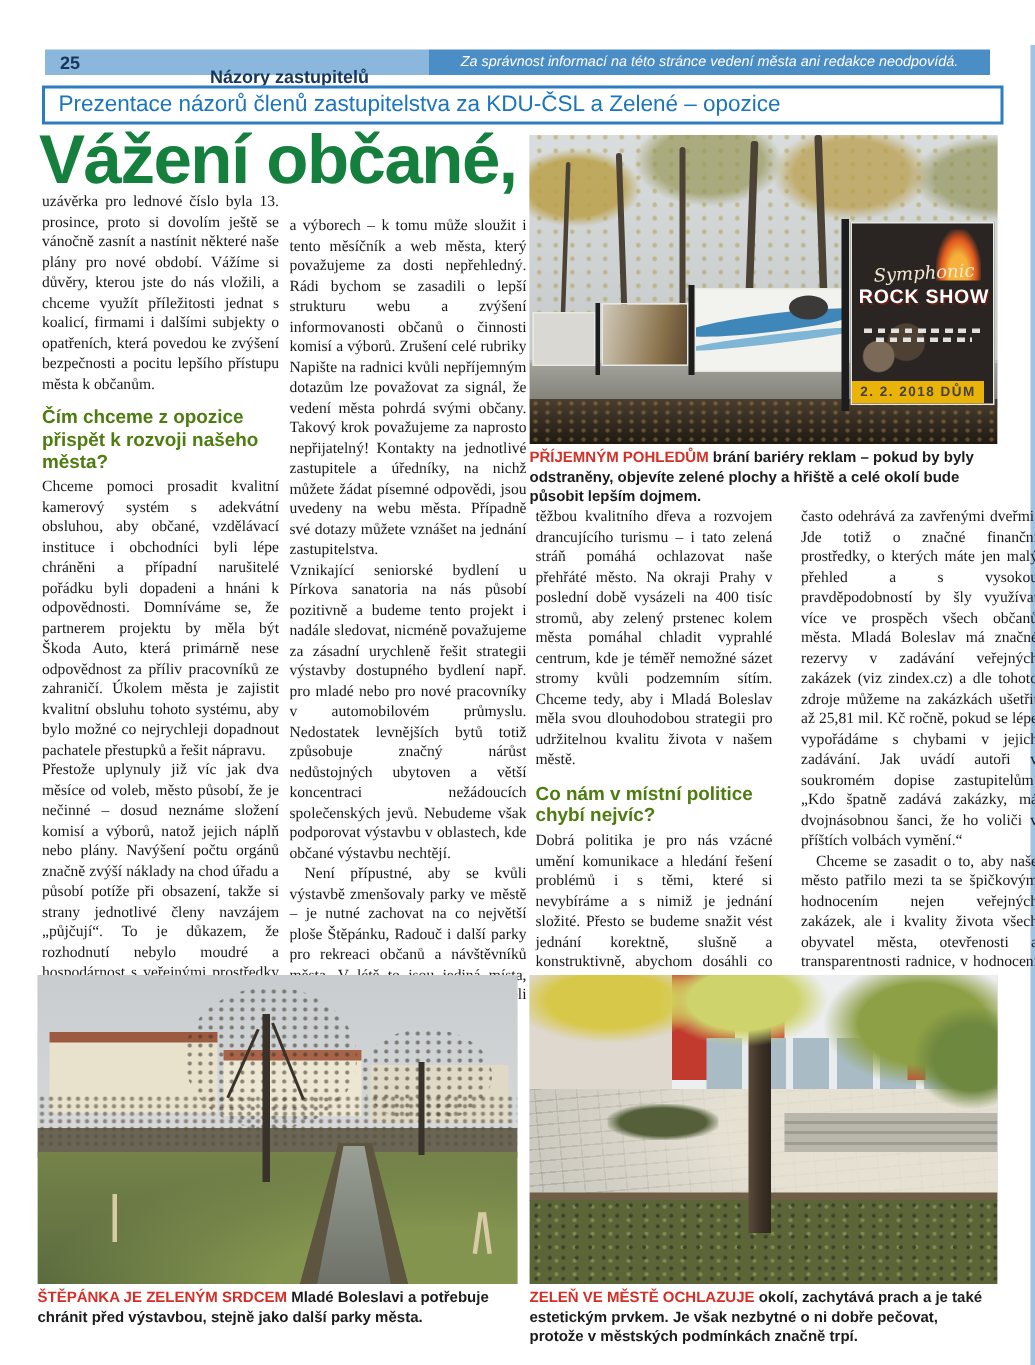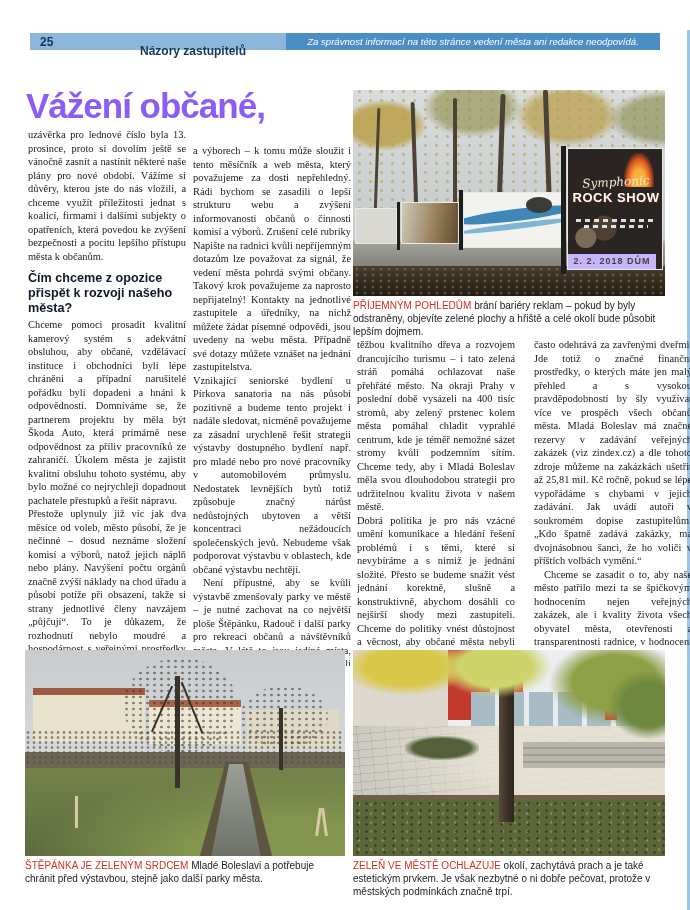--- a/index.html
+++ b/index.html
@@ -14,37 +14,37 @@
   .page-num{color:#16365c;font-weight:bold;font-size:12px;padding-left:10px;width:60px;}
   .section-title{color:#16365c;font-weight:bold;font-size:12px;flex:1;text-align:center;margin-top:18px;}
   .disclaimer{color:#ffffff;font-style:italic;font-size:9.6px;white-space:nowrap;}
 
   .banner{left:28px;top:57px;width:628px;height:22px;border:2px solid #2b7cc0;
           color:#1a75bc;font-size:15px;line-height:22px;padding-left:9px;background:#fff;}
 
   .edge-strip{right:0;top:30px;width:3px;height:880px;background:#9fc3e2;}
 
   
-  .headline{left:26px;top:86px;width:330px;font-size:35px;font-weight:bold;color:#8b5cf6;
+  .headline{left:26px;top:86px;width:330px;font-size:46px;font-weight:bold;color:#15803d;
             letter-spacing:-1px;line-height:40px;}
 
   
   .col{width:158px;overflow:hidden;text-align:justify;
        font-family:"Liberation Serif",serif;font-size:10.4px;line-height:13.5px;color:#191919;}
   .col p{margin:0;}
   .col p.ind{text-indent:10px;}
   .col h3{font-family:"Liberation Sans",sans-serif;font-size:12.6px;line-height:14.8px;
-          color:#0f172a;margin:8px 0 3px;text-align:left;font-weight:bold;}
+          color:#4d7c0f;margin:8px 0 3px;text-align:left;font-weight:bold;}
   #col1{left:28px;top:128px;height:522px;}
   #col2{left:193px;top:144px;height:522px;}
   #col3{left:357px;top:338px;height:311px;}
   #col4{left:534px;top:338px;height:311px;}
 
   
-  .caption{font-size:10px;line-height:13px;font-weight:normal;color:#1c1c1c;text-align:left;}
+  .caption{font-size:10px;line-height:13px;font-weight:bold;color:#1c1c1c;text-align:left;}
   .cap-lead{color:#d42e26;}
   #cap-top{left:353px;top:299px;width:310px;}
   #cap-park{left:25px;top:859px;width:320px;}
   #cap-street{left:353px;top:859px;width:310px;}
 
   
   .photo{overflow:hidden;background:#cfd2d4;}
   #photo-billboards{left:353px;top:90px;width:312px;height:206px;}
   #photo-park{left:25px;top:650px;width:320px;height:206px;}
   #photo-street{left:353px;top:650px;width:312px;height:206px;}
@@ -85,21 +85,21 @@
     background-image:radial-gradient(circle at 30% 70%, #7a6a57 0 10px, transparent 11px),
                      radial-gradient(circle at 70% 45%, #4e4134 0 12px, transparent 13px);}
   .bb-script{position:absolute;left:0;top:26px;width:96px;text-align:center;
     font-family:"DejaVu Serif",serif;font-style:italic;font-size:12px;color:#f3e8d2;
     transform:rotate(-3deg);}
   .bb-rock{position:absolute;left:0;top:41px;width:96px;text-align:center;
     font-weight:bold;font-size:13px;color:#ffffff;letter-spacing:.5px;
     text-shadow:1px 1px 0 #6b1f14;}
   .bb-rows{position:absolute;left:8px;width:80px;height:3px;
     background:repeating-linear-gradient(90deg, rgba(255,255,255,.85) 0 5px, transparent 5px 9px);}
-  .bb-strip{position:absolute;left:0;bottom:0;width:88px;height:15px;background:#c4b5fd;
+  .bb-strip{position:absolute;left:0;bottom:0;width:88px;height:15px;background:#eab308;
     color:#46413c;font-weight:bold;font-size:9px;line-height:15px;text-align:center;
     letter-spacing:1px;}
 
   
   .pk-sky{left:0;top:0;width:320px;height:125px;background:linear-gradient(#c8ccce,#d9dbdc);}
   .bldg{background:#e8e2cd;}
   .roof{position:absolute;left:0;top:0;width:100%;height:7px;background:#9c5a40;}
   .pk-treeline{left:0;top:80px;width:320px;height:34px;
     background-image:radial-gradient(circle, rgba(85,75,55,.6) 1px, transparent 1.8px);
     background-size:6px 5px;}
@@ -150,20 +150,21 @@
   <div class="abs header-bar">
     <div class="hseg-light">
       <span class="page-num">25</span>
       <span class="section-title">Názory zastupitelů</span>
     </div>
     <div class="hseg-dark">
       <span class="disclaimer">Za správnost informací na této stránce vedení města ani redakce neodpovídá.</span>
     </div>
   </div>
 
+  <div class="abs banner">Prezentace názorů členů zastupitelstva za KDU-ČSL a Zelené – opozice</div>
   <div class="abs edge-strip"></div>
 
   <div class="abs headline">Vážení občané,</div>
 
   <div class="abs col" id="col1">
     <p>uzávěrka pro lednové číslo byla 13. prosince, proto si dovolím ještě se vánočně zasnít a nastínit některé naše plány pro nové období. Vážíme si důvěry, kterou jste do nás vložili, a chceme využít příležitosti jednat s koalicí, firmami i dalšími subjekty o opatřeních, která povedou ke zvýšení bezpečnosti a pocitu lepšího přístupu města k občanům.</p>
     <h3>Čím chceme z opozice přispět k rozvoji našeho města?</h3>
     <p>Chceme pomoci prosadit kvalitní kamerový systém s adekvátní obsluhou, aby občané, vzdělávací instituce i obchodníci byli lépe chráněni a případní narušitelé pořádku byli dopadeni a hnáni k odpovědnosti. Domníváme se, že partnerem projektu by měla být Škoda Auto, která primárně nese odpovědnost za příliv pracovníků ze zahraničí. Úkolem města je zajistit kvalitní obsluhu tohoto systému, aby bylo možné co nejrychleji dopadnout pachatele přestupků a řešit nápravu.</p>
     <p>Přestože uplynuly již víc jak dva měsíce od voleb, město působí, že je nečinné – dosud neznáme složení komisí a výborů, natož jejich náplň nebo plány. Navýšení počtu orgánů značně zvýší náklady na chod úřadu a působí potíže při obsazení, takže si strany jednotlivé členy navzájem „půjčují“. To je důkazem, že rozhodnutí nebylo moudré a hospodárnost s veřejnými prostředky není pro vedení města tak důležitá. Chtěli bychom, aby usnesení těchto odborných komisí byla směrodatná pro radu města a občané byli informováni o dění v komisích</p>
   </div>
@@ -205,20 +206,21 @@
     </div>
   </div>
 
   <div class="abs caption" id="cap-top">
     <span class="cap-lead">PŘÍJEMNÝM POHLEDŮM</span>
     <span>brání bariéry reklam – pokud by byly odstraněny, objevíte zelené plochy a hřiště a celé okolí bude působit lepším dojmem.</span>
   </div>
 
   <div class="abs col" id="col3">
     <p>těžbou kvalitního dřeva a rozvojem drancujícího turismu – i tato zelená stráň pomáhá ochlazovat naše přehřáté město. Na okraji Prahy v poslední době vysázeli na 400 tisíc stromů, aby zelený prstenec kolem města pomáhal chladit vyprahlé centrum, kde je téměř nemožné sázet stromy kvůli podzemním sítím. Chceme tedy, aby i Mladá Boleslav měla svou dlouhodobou strategii pro udržitelnou kvalitu života v našem městě.</p>
+    <h3>Co nám v místní politice chybí nejvíc?</h3>
     <p>Dobrá politika je pro nás vzácné umění komunikace a hledání řešení problémů i s těmi, které si nevybíráme a s nimiž je jednání složité. Přesto se budeme snažit vést jednání korektně, slušně a konstruktivně, abychom dosáhli co nejširší shody mezi zastupiteli. Chceme do politiky vnést důstojnost a věcnost, aby občané města nebyli ignorováni, jejich dotazy byly zodpovídány a občané měli dost informací o dění, které se nyní</p>
   </div>
 
   <div class="abs col" id="col4">
     <p>často odehrává za zavřenými dveřmi. Jde totiž o značné finanční prostředky, o kterých máte jen malý přehled a s vysokou pravděpodobností by šly využívat více ve prospěch všech občanů města. Mladá Boleslav má značné rezervy v zadávání veřejných zakázek (viz zindex.cz) a dle tohoto zdroje můžeme na zakázkách ušetřit až 25,81 mil. Kč ročně, pokud se lépe vypořádáme s chybami v jejich zadávání. Jak uvádí autoři v soukromém dopise zastupitelům: „Kdo špatně zadává zakázky, má dvojnásobnou šanci, že ho voliči v příštích volbách vymění.“</p>
     <p class="ind">Chceme se zasadit o to, aby naše město patřilo mezi ta se špičkovým hodnocením nejen veřejných zakázek, ale i kvality života všech obyvatel města, otevřenosti a transparentnosti radnice, v hodnocení podpory iniciativ i sociálních služeb, množství zeleně ve městě a dalších kritérií.</p>
 
   </div>
 
   <div class="abs photo" id="photo-park">

